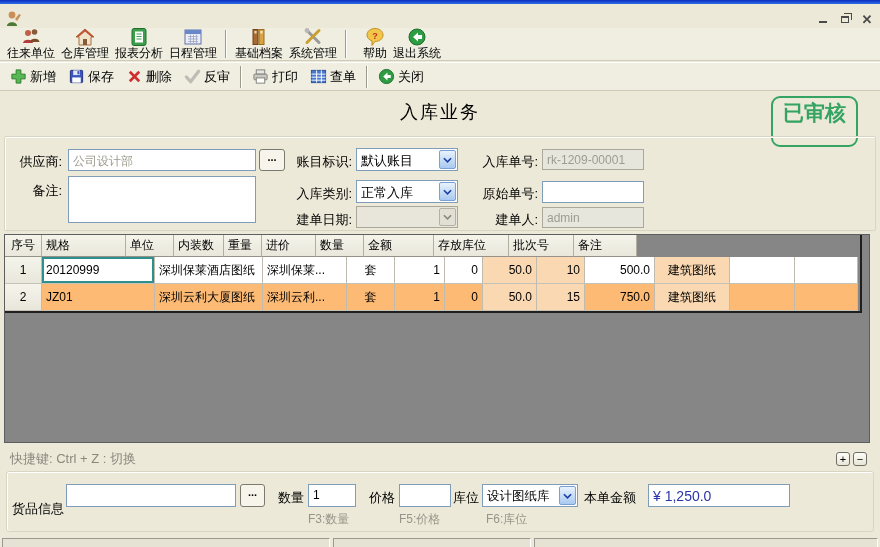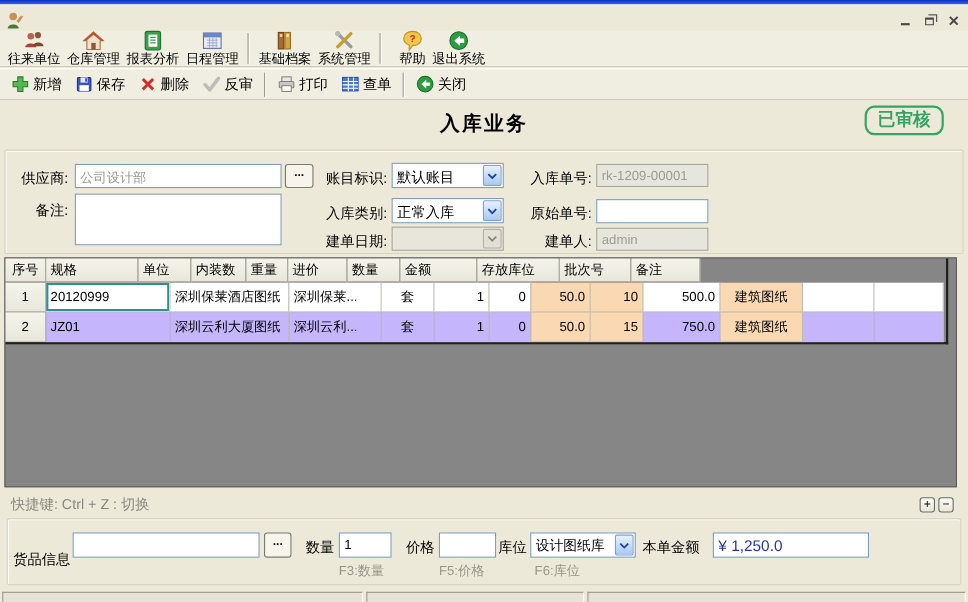--- a/index.html
+++ b/index.html
@@ -22,22 +22,22 @@
   .tb1-item { display:flex; flex-direction:column; align-items:center; justify-content:flex-end; font-size:12px; padding:0 3px; height:32px; cursor:default; }
   .tb1-item svg { width:20px; height:20px; }
   .tb1-item .lab { line-height:12px; }
   .tbsep { width:2px; height:28px; border-left:1px solid #9C9A8C; border-right:1px solid #FFFFFF; margin:0 5px; align-self:center; }
   .toolbar2 { left:0; top:62px; width:880px; height:29px; display:flex; align-items:center; padding:0 4px; border-top:1px solid #FFFFFF; border-bottom:1px solid #CFCBB8; background:#F0EEE1; }
   .tb2-item { display:flex; align-items:center; gap:3px; font-size:13px; padding:2px 6px; cursor:default; }
   .tb2-item svg { width:17px; height:17px; }
   .tbsep2 { width:2px; height:22px; border-left:1px solid #9C9A8C; border-right:1px solid #FFFFFF; margin:0 4px; }
 
   
-  .page-title { left:0; top:100px; width:880px; text-align:center; font-size:18px; font-weight:bold; letter-spacing:2px; }
-  .status-badge { right:22px; top:96px; border:2px solid #35A463; border-radius:9px; color:#35A463; font-size:16px; font-weight:bold; padding:1px 10px 1px; }
+  .page-title { left:0; top:100px; width:880px; text-align:center; font-size:18px; font-weight:normal; letter-spacing:2px; }
+  .status-badge { right:22px; top:96px; border:2px solid #35A463; border-radius:9px; color:#35A463; font-size:21px; font-weight:bold; padding:1px 10px 18px; }
 
   
   .panel { border:1px solid #D9D5C3; border-radius:2px; box-shadow:inset 0 1px 0 #FFFFFF, inset 1px 0 0 #FFFFFF; }
   .form-panel { left:4px; top:136px; width:872px; height:95px; }
   .flabel { position:absolute; font-size:13px; text-align:right; white-space:nowrap; }
   .tinput { position:absolute; background:#FFFFFF; border:1px solid #7F9DB9; font-size:12px; padding:3px 4px; overflow:hidden; white-space:nowrap; }
   .tinput.gray-text { color:#9C9A8C; }
   .tinput.disabled { background:#E7E6DD; border:1px solid #A9A89B; color:#9C9C94; }
   .browse-btn { position:absolute; background:#F7F5EB; border:1px solid #7A7A6E; border-radius:3px; font-size:11px; font-weight:bold; text-align:center; line-height:14px; cursor:default; }
   .dropdown { position:absolute; background:#FFFFFF; border:1px solid #7F9DB9; font-size:13px; }
@@ -49,21 +49,21 @@
   .dd-arrow.disabled { background:#E2E0D4; border-color:#B4B0A4; }
 
   
   .grid-region { left:4px; top:234px; width:866px; height:209px; background:#868686; border:1px solid #5E5E5E; }
   .grid { left:5px; top:235px; width:857px; border-right:2px solid #1F1F1F; border-bottom:2px solid #1F1F1F; }
   .grow { display:flex; }
   .gcell { border-right:1px solid #BFBCAF; border-bottom:1px solid #C6C3B6; font-size:12px; padding:0 4px; display:flex; align-items:center; overflow:hidden; white-space:nowrap; }
   .ghead .gcell { height:22px; background:linear-gradient(180deg,#F5F4EB,#E9E7DB); border-right:1px solid #B2AEA0; border-bottom:1px solid #96928A; }
   .gdata .gcell { height:27px; }
   .row-a .gcell { background:#FFFFFF; }
-  .row-b .gcell { background:#c4b5fd; }
+  .row-b .gcell { background:#fdba74; }
   .gcell.seq { background:linear-gradient(180deg,#F5F4EB,#E9E7DB) !important; justify-content:center; }
   .gcell.peach { background:#F9D8B2 !important; }
   .gcell.num { justify-content:flex-end; }
   .gcell.ctr { justify-content:center; }
   .gcell.focus { box-shadow:inset 0 0 0 2px #2F8F8C; background:#FFFFFF !important; }
   .c0{width:37px}.c1{width:113px}.c2{width:108px}.c3{width:84px}.c4{width:48px}.c5{width:50px}
   .c6{width:38px}.c7{width:54px}.c8{width:48px}.c9{width:70px}.c10{width:75px}.c11{width:65px}.c12{width:63px}
 
   
   .hotkey-hint { left:10px; top:450px; font-size:13px; color:#8A887E; }

